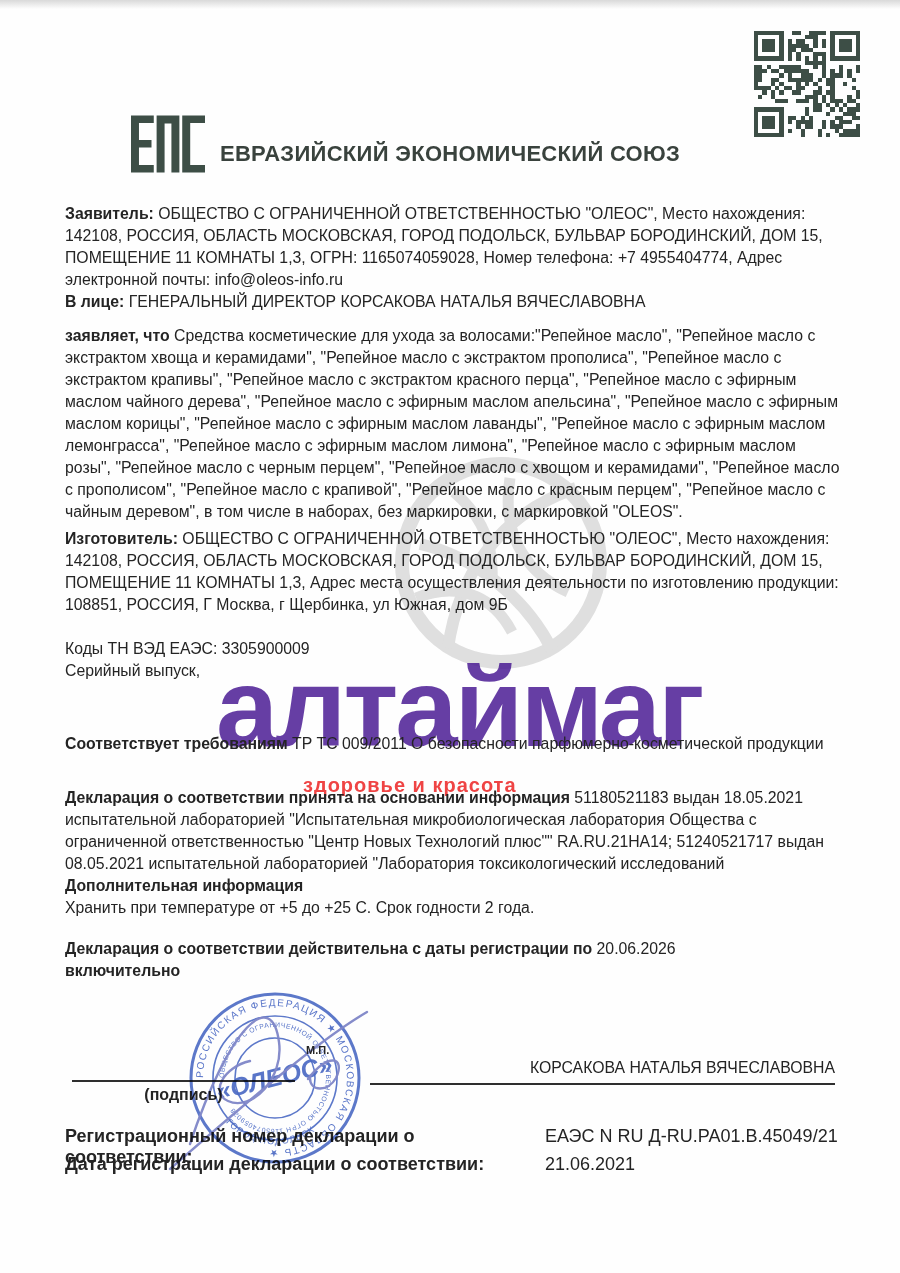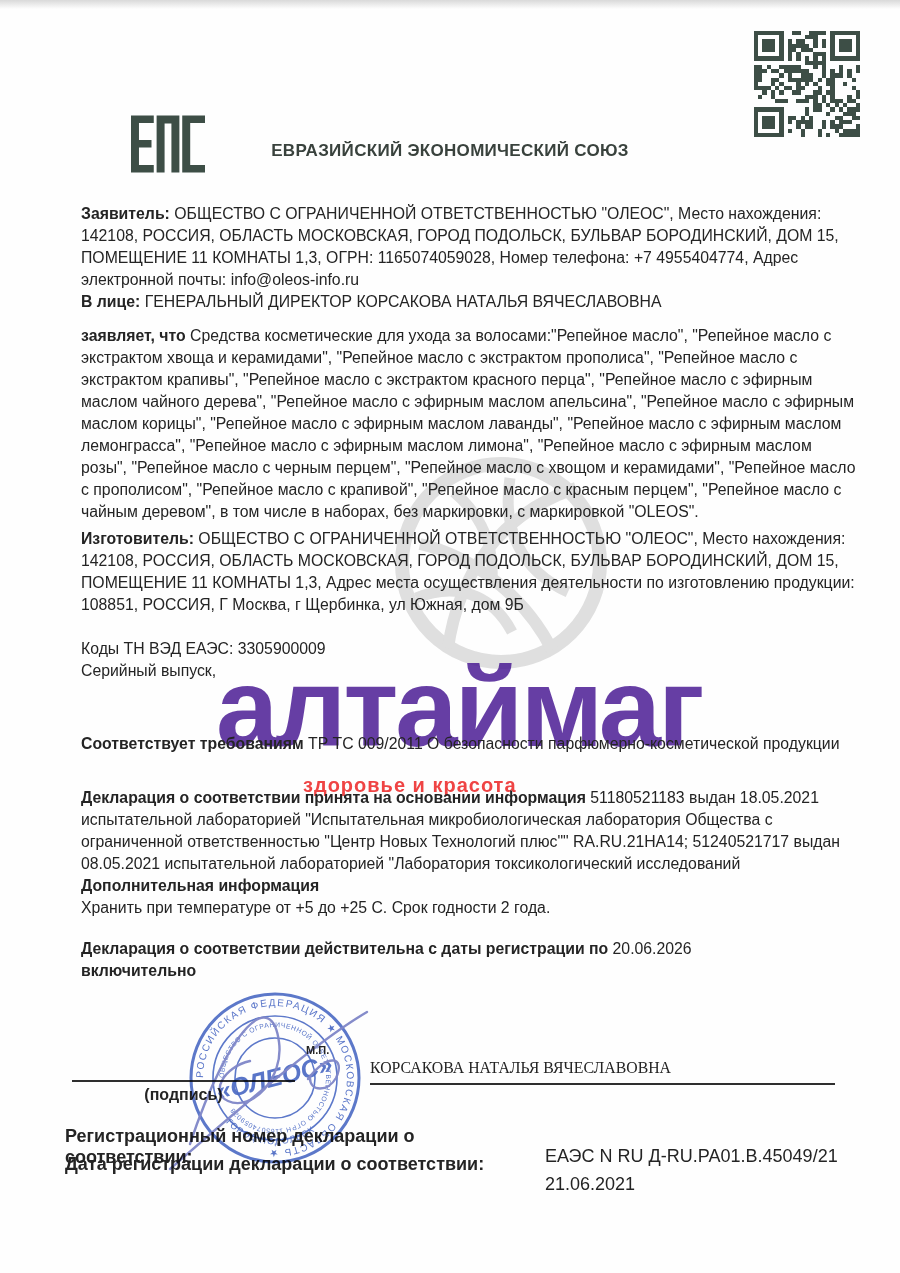--- a/index.html
+++ b/index.html
@@ -8,36 +8,36 @@
     font-family:"Liberation Sans", sans-serif;color:#242424;
   }
   .scan-edge{position:absolute;top:0;left:0;right:0;height:9px;
     background:linear-gradient(#d9d9d9,#fefefe);z-index:0;}
   
   .wm{position:absolute;z-index:1;pointer-events:none;}
   .wm-main{left:216px;top:648px;font-size:112px;font-weight:bold;letter-spacing:-3px;
     color:#4c1d95;opacity:.85;line-height:120px;}
   .wm-sub{left:303px;top:774px;font-size:20px;font-weight:bold;color:#ef4444;letter-spacing:1px;}
   
-  .para{position:absolute;left:65px;width:778px;font-size:15.8px;line-height:22px;z-index:2;margin-left:16px;}
+  .para{position:absolute;left:65px;width:778px;font-size:15.8px;line-height:22px;z-index:2;}
   .b{font-weight:bold;}
   .title{position:absolute;left:0;width:900px;text-align:center;font-weight:bold;
-    font-size:17px;color:#39423d;letter-spacing:.3px;z-index:2;}
+    font-size:22px;color:#39423d;letter-spacing:.3px;z-index:2;}
   .eac{position:absolute;left:131px;top:115px;z-index:2;}
   .qr{position:absolute;left:754px;top:31px;z-index:2;}
   .emblem{position:absolute;left:390px;top:452px;z-index:1;opacity:.55;}
   .stampwrap{position:absolute;left:160px;top:982px;z-index:3;mix-blend-mode:multiply;pointer-events:none;}
   .mp{position:absolute;left:306px;top:1044px;font-size:11px;font-weight:bold;z-index:4;}
   .sigline{position:absolute;border-top:2px solid #2e2e2e;height:0;z-index:2;}
   .caption{position:absolute;font-size:16px;font-weight:bold;text-align:center;z-index:2;}
-  .fio-value{position:absolute;left:370px;top:1059px;width:465px;text-align:left;
-    font-size:15.8px;z-index:2;font-family:Liberation Serif, serif;}
+  .fio-value{position:absolute;left:370px;top:1059px;width:465px;text-align:right;
+    font-size:15.8px;z-index:2;}
   .reg-row{position:absolute;left:65px;width:778px;display:flex;font-size:18px;z-index:2;}
   .reg-row .lbl{font-weight:bold;width:480px;flex:0 0 480px;}
-  .reg-row .val{font-weight:normal;margin-top:20px;}
+  .reg-row .val{font-weight:normal;}
 </style>
 </head>
 <body>
 
 <div class="page">
   <div class="scan-edge"></div>
 
   <svg class="emblem" width="222" height="222" viewBox="0 0 222 222" fill="none">
     <circle cx="111" cy="111" r="99" stroke="#c6c6c6" stroke-width="14"></circle>
     <path d="M 58,196 C 68,128 104,64 186,36" stroke="#c6c6c6" stroke-width="12" fill="none"></path>

